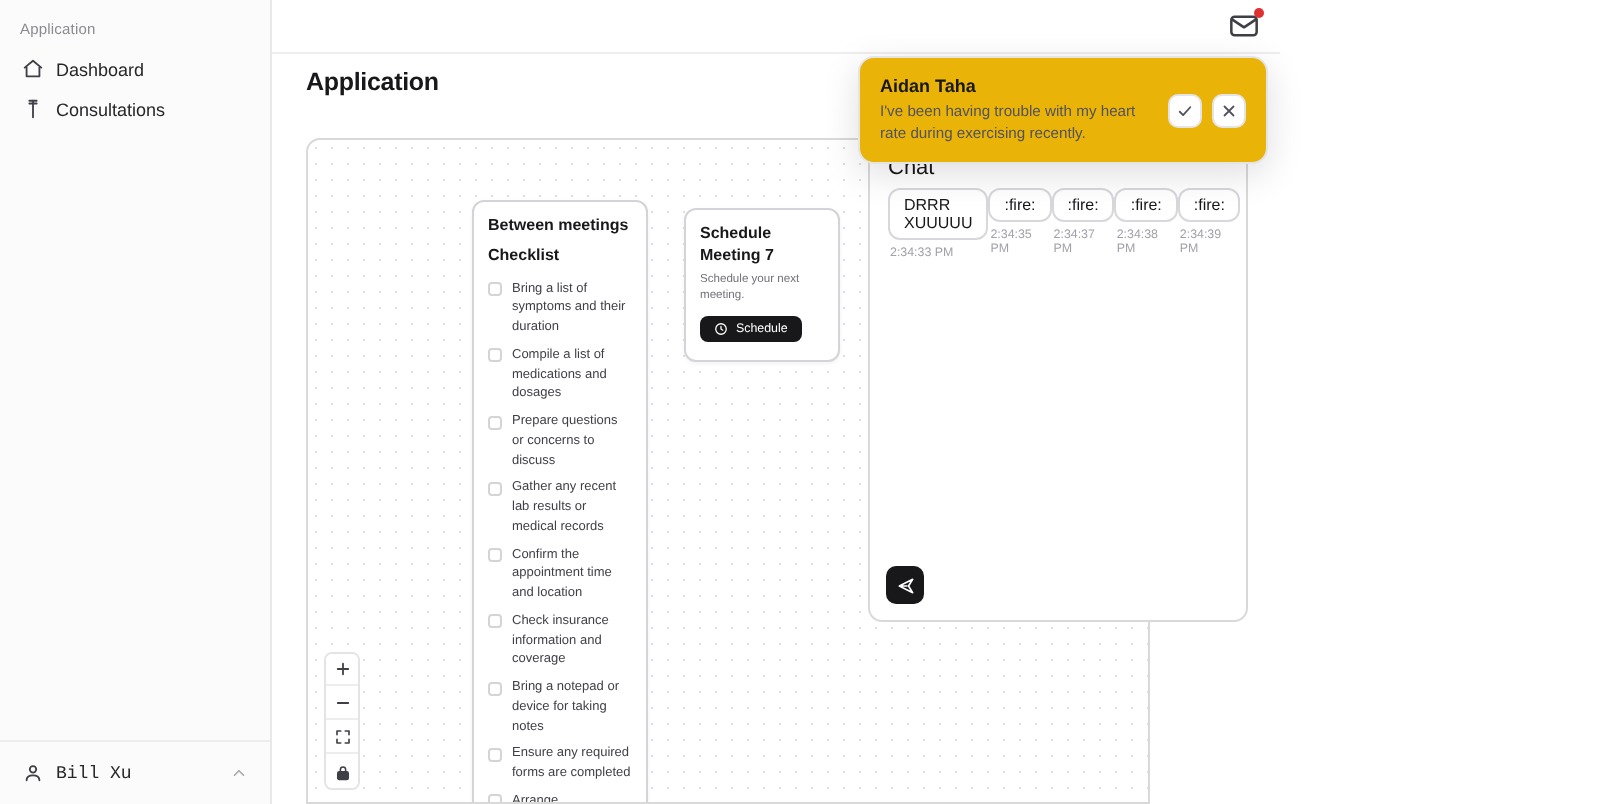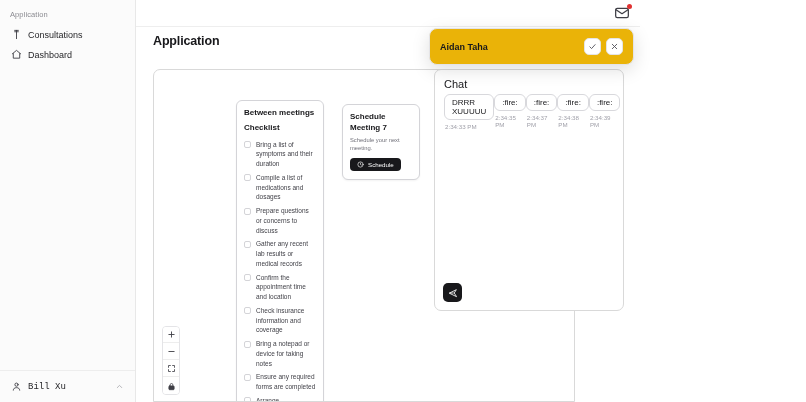--- a/index.html
+++ b/index.html
@@ -192,36 +192,36 @@
 <div class="app">
 
   <aside class="sidebar">
     <div class="sidebar-group-label">Application</div>
 
     <nav class="sidebar-nav">
 
       <div class="sidebar-item">
         <span class="ico">
           <svg viewBox="0 0 24 24" width="11" height="11" fill="none" stroke="#3f3f46" stroke-width="2" stroke-linecap="round" stroke-linejoin="round">
+            <path d="M3 10.5 12 3l9 7.5"></path>
+              <path d="M5 10v10h14V10"></path>
+          </svg>
+        </span>
+        <span>Dashboard</span>
+      </div>
+
+      <div class="sidebar-item">
+        <span class="ico">
+          <svg viewBox="0 0 24 24" width="11" height="11" fill="none" stroke="#3f3f46" stroke-width="2" stroke-linecap="round" stroke-linejoin="round">
             <path d="M12 3v18"></path>
               <path d="M8 6h8"></path>
               <path d="M8 3h8"></path>
           </svg>
         </span>
         <span>Consultations</span>
-      </div>
-
-      <div class="sidebar-item">
-        <span class="ico">
-          <svg viewBox="0 0 24 24" width="11" height="11" fill="none" stroke="#3f3f46" stroke-width="2" stroke-linecap="round" stroke-linejoin="round">
-            <path d="M3 10.5 12 3l9 7.5"></path>
-              <path d="M5 10v10h14V10"></path>
-          </svg>
-        </span>
-        <span>Dashboard</span>
       </div>
 
     </nav>
 
     <div class="sidebar-spacer"></div>
 
     <div class="sidebar-footer">
       <div class="user-row">
         <span class="ico">
           <svg viewBox="0 0 24 24" width="11" height="11" fill="none" stroke="#3f3f46" stroke-width="2" stroke-linecap="round" stroke-linejoin="round">
@@ -379,20 +379,21 @@
           </button>
         </div>
       </div>
 
 
     </section>
 
     <div class="toast">
       <div class="toast-body">
         <div class="toast-title">Aidan Taha</div>
+        <div class="toast-desc">I've been having trouble with my heart rate during exercising recently.</div>
       </div>
       <div class="toast-actions">
         <button class="toast-btn">
           <span>
             <svg viewBox="0 0 24 24" width="9" height="9" fill="none" stroke="#52525b" stroke-width="2.4" stroke-linecap="round" stroke-linejoin="round">
               <path d="M5 13l4.5 4.5L19 7"></path>
             </svg>
           </span>
         </button>
         <button class="toast-btn">

